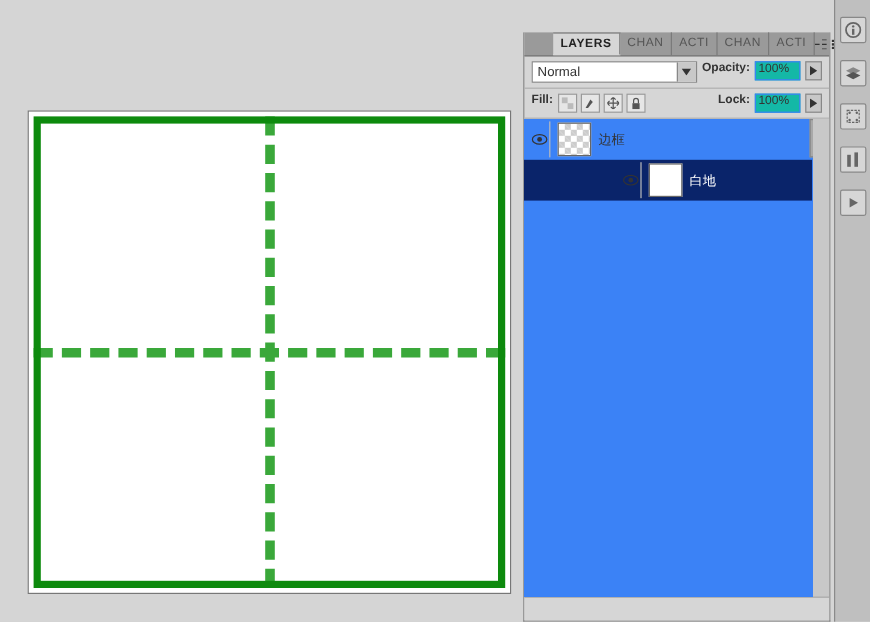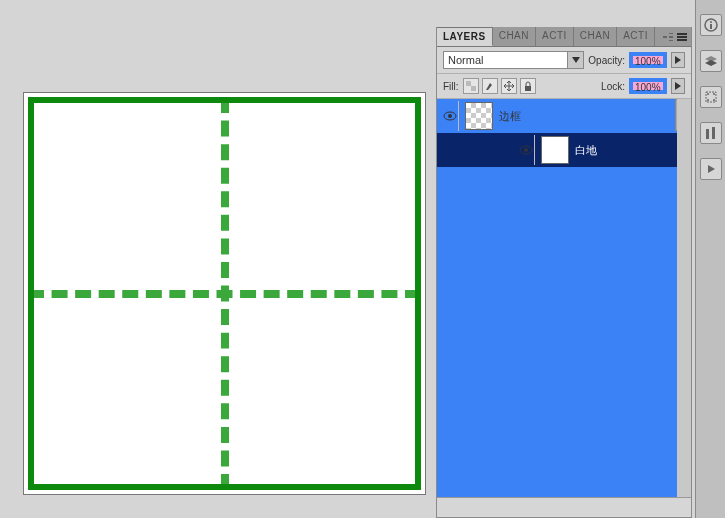--- a/index.html
+++ b/index.html
@@ -49,50 +49,51 @@
   color: #555;
   border-right: 1px solid #7a7a7a;
   letter-spacing: 0.5px;
 }
 .tab.active {
   background: #d6d6d6;
   color: #222;
   font-weight: bold;
   border-top: 1px solid #777;
   border-bottom: 1px solid #d6d6d6;
+  margin-left: 24px;
 }
 .panel-menu {
   margin-left: auto;
   display: flex; align-items: center;
   gap: 4px; padding-right: 4px;
 }
 .row {
-  display: flex; align-items: center;
+  display: flex; 
   padding: 4px 6px;
   border-bottom: 1px solid #b0b0b0;
   gap: 4px;
 }
 .select-wrap {
   flex: 1;
   height: 18px;
   background: #fff;
   border: 1px solid #888;
   display: flex; align-items: center;
   padding: 0 0 0 4px;
 }
 .select-btn {
   width: 16px; height: 100%;
   background: #c8c8c8;
   border-left: 1px solid #888;
   display: flex; align-items: center; justify-content: center;
 }
-.label { font-size: 10px; color: #333; }
+.label { font-size: 10px; color: #333; font-weight: bold; }
 .input-small {
   width: 38px; height: 16px;
-  background: #f9a8d4; border: 4px solid #3b82f6;
+  background: #14b8a6; border: 1px solid #3b82f6;
   font-size: 10px; text-align: left; padding: 0 2px;
 }
 .arrow-btn {
   width: 14px; height: 16px;
   background: #c8c8c8; border: 1px solid #888;
   display: inline-flex; align-items: center; justify-content: center;
 }
 .lock-icons { display: flex; gap: 3px; }
 .lock-box {
   width: 16px; height: 16px;

